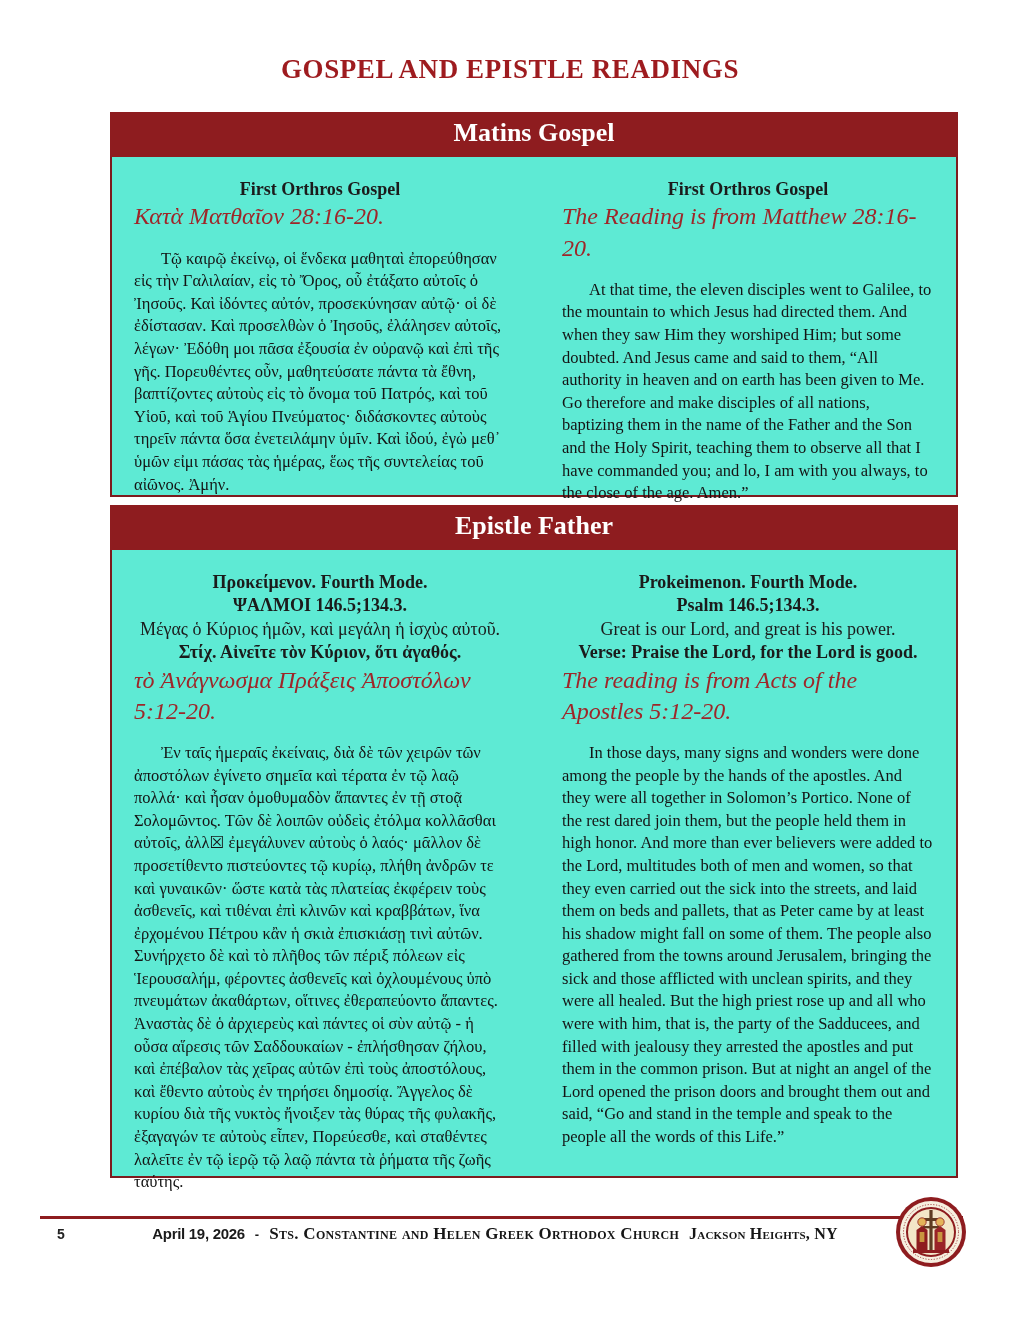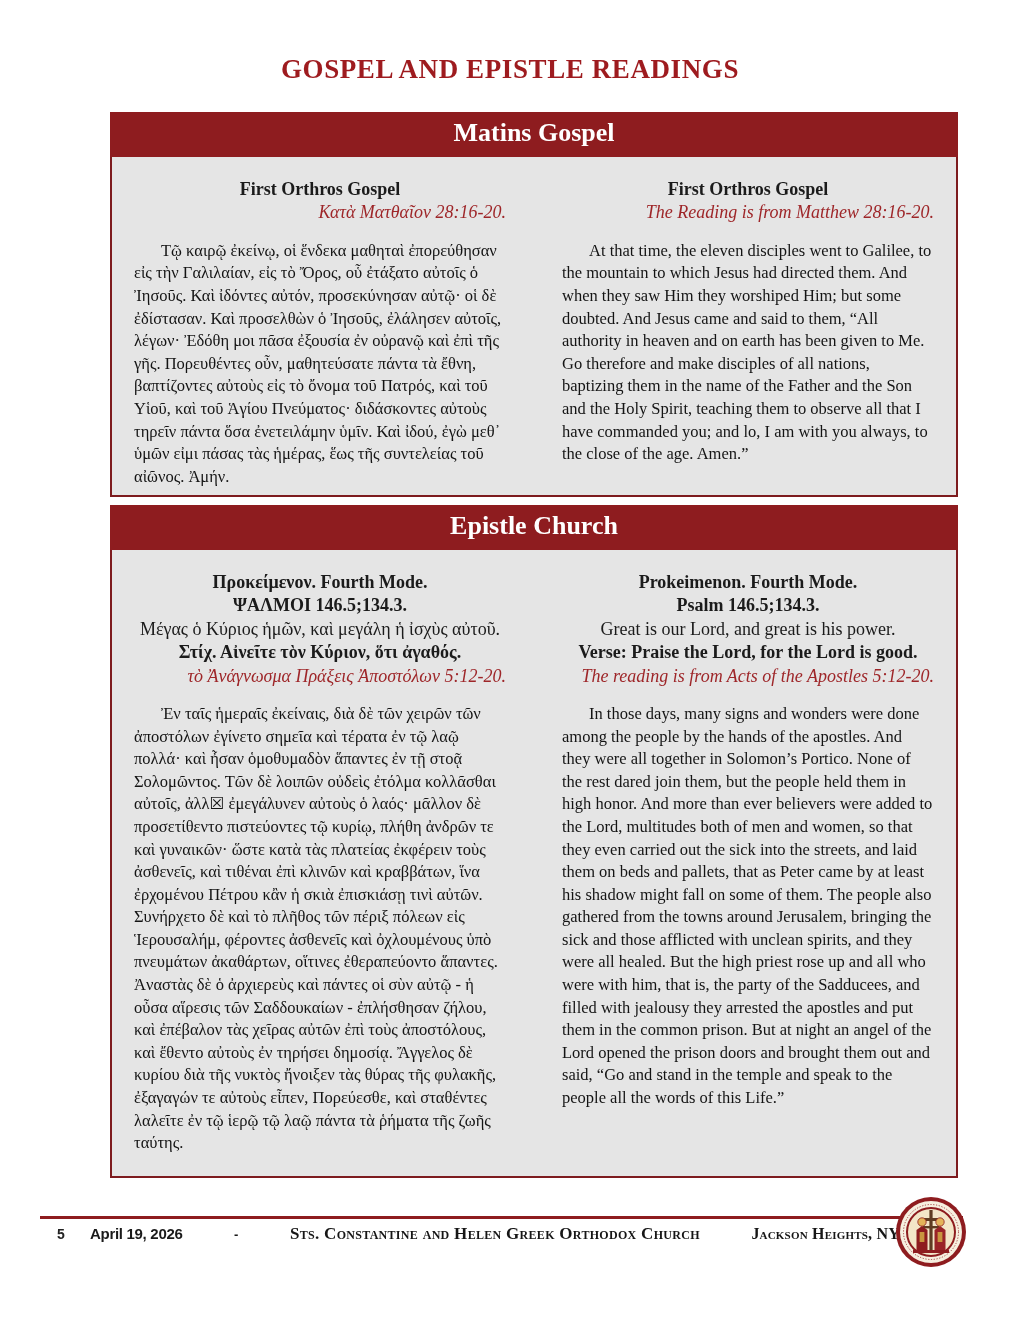--- a/index.html
+++ b/index.html
@@ -14,49 +14,49 @@
     color:#9e1b1f;
   }
   .section { margin:0 62px;padding-left:48px; }
   .matins-section { margin-top:27px; }
   .epistle-section { margin-top:8px; }
   .banner {
     background:#8e1c1f; color:#ffffff; text-align:center;
     font-size:26px; font-weight:bold; padding:6px 0 9px;
   }
   .box {
-    border:2px solid #7d1b1e; border-top:none; background:#e5e5e5;
+    border:2px solid #7d1b1e; border-top:none; background:#5eead4;
   }
   .matins-box { height:340px; }
   .epistle-box { height:628px; }
   .box-inner { display:flex; gap:56px; padding:21px 22px 24px; }
   .col { flex:1; min-width:0; }
   .col-head {
     text-align:center; font-weight:bold; font-size:18px; line-height:1.3; color:#1b1b1b;
   }
   .col-head.regular { font-weight:normal; }
   .col-source {
-    text-align:right; font-style:italic; font-size:18px; line-height:1.3; color:#9e2629;
+    text-align:left; font-style:italic; font-size:24px; line-height:1.3; color:#9e2629;
   }
   .body-text {
     margin-top:15px; font-size:16.5px; line-height:1.37; color:#141414;
     text-indent:27px; text-align:left;
   }
   
   .footer-rule {
     position:absolute; left:40px; width:923px; top:1216px; height:3px;
     background:#8e1c1f;
   }
   .footer-pagenum {
     position:absolute; left:57px; top:1226px;
     font-family:"Liberation Sans", sans-serif; font-weight:bold; font-size:14px; color:#222;
   }
   .footer-center {
     position:absolute; left:90px; right:120px; top:1224px;
-    display:flex; align-items:baseline; justify-content:space-between; gap:10px;
+    display:flex; align-items:baseline; justify-content:center; gap:10px;
     white-space:nowrap;
   }
   .footer-date {
     font-family:"Liberation Sans", sans-serif; font-weight:bold; font-size:15px;
     letter-spacing:-0.3px; color:#1a1a1a;
   }
   .footer-sep { font-family:"Liberation Sans", sans-serif; font-weight:bold; font-size:13px; color:#1a1a1a; }
   .footer-church {
     font-variant:small-caps; font-weight:bold; font-size:17px; letter-spacing:0.3px; color:#161616;
   }
@@ -86,21 +86,21 @@
         <div class="col">
           <div class="col-head">First Orthros Gospel</div>
           <div class="col-source">The Reading is from Matthew 28:16-20.</div>
           <p class="body-text">At that time, the eleven disciples went to Galilee, to the mountain to which Jesus had directed them. And when they saw Him they worshiped Him; but some doubted. And Jesus came and said to them, “All authority in heaven and on earth has been given to Me. Go therefore and make disciples of all nations, baptizing them in the name of the Father and the Son and the Holy Spirit, teaching them to observe all that I have commanded you; and lo, I am with you always, to the close of the age. Amen.”</p>
         </div>
       </div>
     </div>
   </div>
 
   <div class="section epistle-section">
-    <div class="banner">Epistle Church</div>
+    <div class="banner">Epistle Father</div>
     <div class="box epistle-box">
       <div class="box-inner">
         <div class="col">
           <div class="col-head">Προκείμενον. Fourth Mode.</div>
           <div class="col-head">ΨΑΛΜΟΙ 146.5;134.3.</div>
           <div class="col-head regular">Μέγας ὁ Κύριος ἡμῶν, καὶ μεγάλη ἡ ἰσχὺς αὐτοῦ.</div>
           <div class="col-head">Στίχ. Αἰνεῖτε τὸν Κύριον, ὅτι ἀγαθός.</div>
           <div class="col-source">τὸ Ἀνάγνωσμα Πράξεις Ἀποστόλων 5:12-20.</div>
           <p class="body-text">Ἐν ταῖς ἡμεραῖς ἐκείναις, διὰ δὲ τῶν χειρῶν τῶν ἀποστόλων ἐγίνετο σημεῖα καὶ τέρατα ἐν τῷ λαῷ πολλά· καὶ ἦσαν ὁμοθυμαδὸν ἅπαντες ἐν τῇ στοᾷ Σολομῶντος. Τῶν δὲ λοιπῶν οὐδεὶς ἐτόλμα κολλᾶσθαι αὐτοῖς, ἀλλ☒ ἐμεγάλυνεν αὐτοὺς ὁ λαός· μᾶλλον δὲ προσετίθεντο πιστεύοντες τῷ κυρίῳ, πλήθη ἀνδρῶν τε καὶ γυναικῶν· ὥστε κατὰ τὰς πλατείας ἐκφέρειν τοὺς ἀσθενεῖς, καὶ τιθέναι ἐπὶ κλινῶν καὶ κραββάτων, ἵνα ἐρχομένου Πέτρου κἂν ἡ σκιὰ ἐπισκιάσῃ τινὶ αὐτῶν. Συνήρχετο δὲ καὶ τὸ πλῆθος τῶν πέριξ πόλεων εἰς Ἱερουσαλήμ, φέροντες ἀσθενεῖς καὶ ὀχλουμένους ὑπὸ πνευμάτων ἀκαθάρτων, οἵτινες ἐθεραπεύοντο ἅπαντες. Ἀναστὰς δὲ ὁ ἀρχιερεὺς καὶ πάντες οἱ σὺν αὐτῷ - ἡ οὖσα αἵρεσις τῶν Σαδδουκαίων - ἐπλήσθησαν ζήλου, καὶ ἐπέβαλον τὰς χεῖρας αὐτῶν ἐπὶ τοὺς ἀποστόλους, καὶ ἔθεντο αὐτοὺς ἐν τηρήσει δημοσίᾳ. Ἄγγελος δὲ κυρίου διὰ τῆς νυκτὸς ἤνοιξεν τὰς θύρας τῆς φυλακῆς, ἐξαγαγών τε αὐτοὺς εἶπεν, Πορεύεσθε, καὶ σταθέντες λαλεῖτε ἐν τῷ ἱερῷ τῷ λαῷ πάντα τὰ ῥήματα τῆς ζωῆς ταύτης.</p>
         </div>

